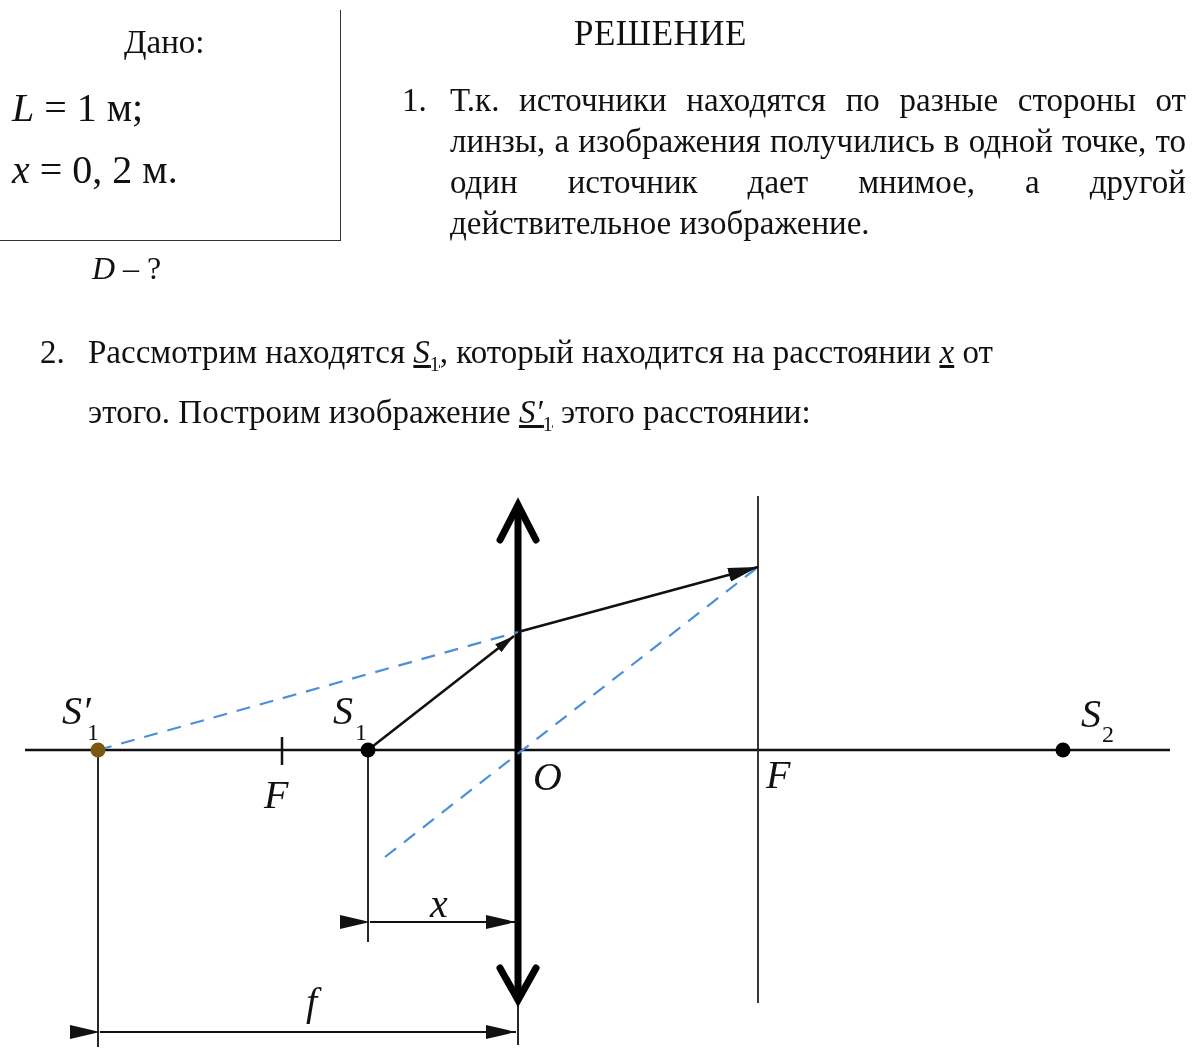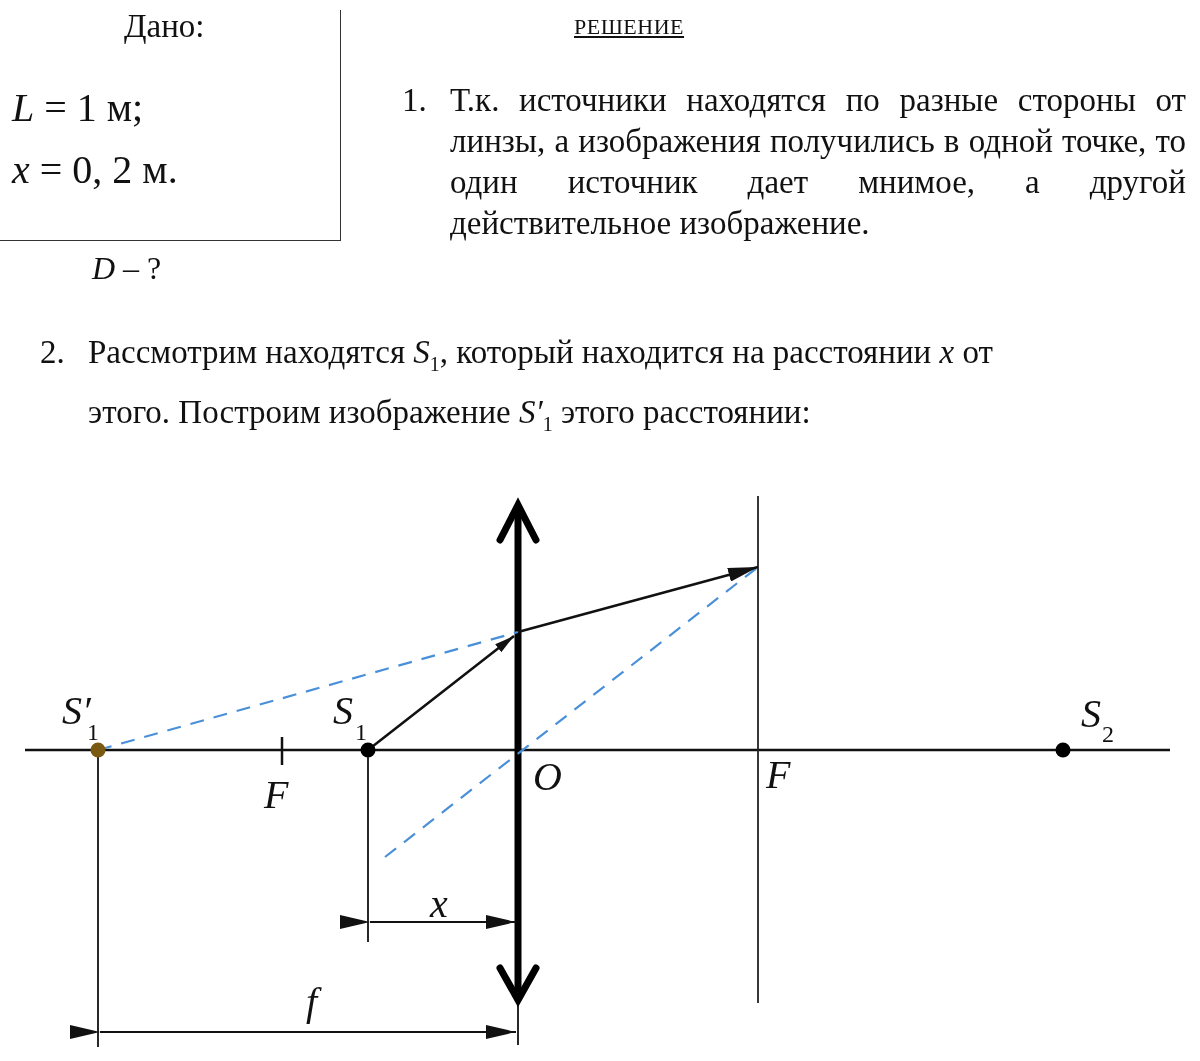--- a/index.html
+++ b/index.html
@@ -1,32 +1,32 @@
 <!DOCTYPE html>
 <html><head>
 <meta charset="utf-8">
 <style>
   html, body { margin: 0; padding: 0; background: #ffffff; }
   body { width: 1200px; height: 1061px; position: relative; overflow: hidden;
          font-family: "Liberation Serif", "DejaVu Serif", serif; color: #111; }
   .given-box { position: absolute; left: -2px; top: 10px; width: 342px; height: 230px;
                border-right: 1.5px solid #333; border-bottom: 1.5px solid #333; }
-  .given-title { position: absolute; left: 124px; top: 8px; font-size: 33px; }
+  .given-title { position: absolute; left: 124px; top: 24px; font-size: 33px; }
   .given-line { position: absolute; left: 12px; font-size: 40px; }
   .given-line i { font-style: italic; }
   .unknown { position: absolute; left: 92px; top: 250px; font-size: 32px; }
   .unknown i { font-style: italic; }
-  .solution-title { position: absolute; left: 574px; top: 14px; font-size: 22px; letter-spacing: 0.5px; text-decoration: underline; }
+  .solution-title { position: absolute; left: 574px; top: 14px; font-size: 35px; letter-spacing: 0.5px; }
   .step1 { position: absolute; left: 402px; top: 80px; width: 784px; font-size: 33px; line-height: 41px; }
   .step1 .num { position: absolute; left: 0; top: 0; }
   .step1 .text { margin-left: 48px; text-align: justify; text-align-last: left; }
   .step2 { position: absolute; left: 40px; top: 328px; width: 1100px; font-size: 33px; line-height: 48px; }
   .step2 .num { position: absolute; left: 0; top: 0; }
   .step2 .text { margin-left: 48px; }
-  .sym { font-style: italic; }
+  .sym { font-style: italic; text-decoration: underline; }
   .sub { font-size: 20px; vertical-align: -8px; font-style: normal; }
   .figure { position: absolute; left: 0; top: 0; width: 1200px; height: 1061px; }
   .lbl { font-family: "Liberation Serif", "DejaVu Serif", serif; font-style: italic; font-size: 40px; fill: #111; }
   .lblsub { font-family: "Liberation Serif", "DejaVu Serif", serif; font-size: 24px; fill: #111; }
 </style>
 </head>
 <body>
 
 <div class="given-box"></div>
 <div class="given-title">Дано:</div>

